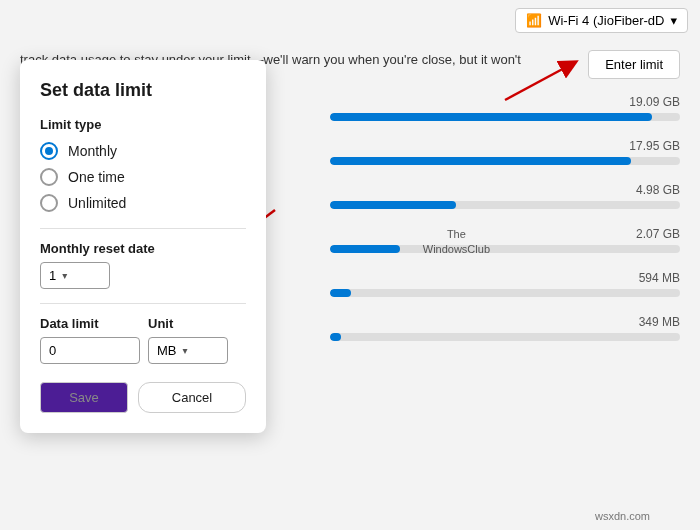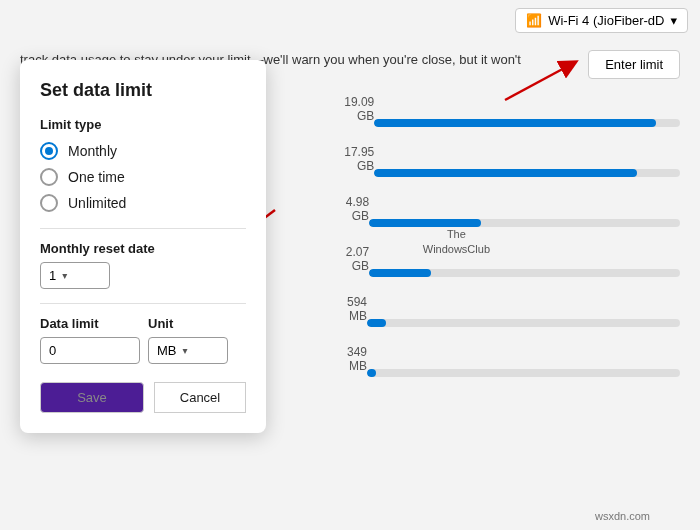--- a/index.html
+++ b/index.html
@@ -73,20 +73,21 @@
     .data-rows {
       position: absolute;
       top: 95px;
       right: 20px;
       width: 350px;
     }
 
     .data-row {
       margin-bottom: 18px;
       display: flex;
+      flex-direction: column;
       align-items: flex-end;
       text-align: right;
     }
 
     .data-row-label {
       font-size: 12px;
       color: #555;
       margin-bottom: 4px;
       align-self: flex-end;
     }
@@ -281,24 +282,24 @@
       background: #4c1d95;
       border: 1px solid #ccc;
       border-radius: 4px;
       font-size: 13px;
       cursor: pointer;
       color: #888;
     }
 
     .btn-cancel {
       flex: 1;
-      padding: 7px 0;
+      padding: 7px 16px;
       background: white;
       border: 1px solid #ccc;
-      border-radius: 0;
+      border-radius: 12px;
       font-size: 13px;
       cursor: pointer;
       color: #1a1a1a;
     }
 
     
     .wsxdn {
       position: absolute;
       bottom: 8px;
       right: 50px;

